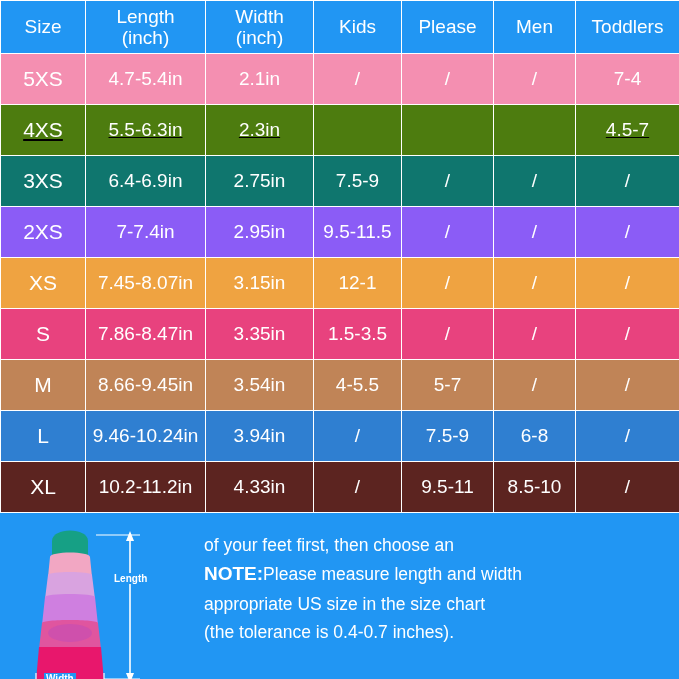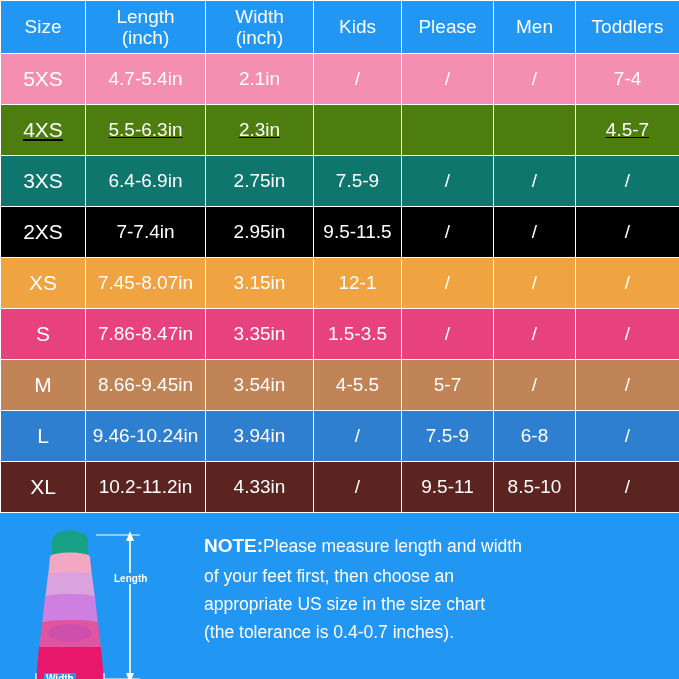--- a/index.html
+++ b/index.html
@@ -150,21 +150,21 @@
     </tr>
     <tr style="background: #0f766e;">
       <td class="sz">3XS</td>
       <td>6.4-6.9in</td>
       <td>2.75in</td>
       <td>7.5-9</td>
       <td>/</td>
       <td>/</td>
       <td>/</td>
     </tr>
-    <tr style="background: #000000;">
+    <tr style="background: #8b5cf6;">
       <td class="sz">2XS</td>
       <td>7-7.4in</td>
       <td>2.95in</td>
       <td>9.5-11.5</td>
       <td>/</td>
       <td>/</td>
       <td>/</td>
     </tr>
     <tr style="background: rgb(239, 163, 65);">
       <td class="sz">XS</td>
@@ -239,18 +239,18 @@
       <polygon points="32,172 42,168 42,176" fill="#ffffff"></polygon>
       <polygon points="108,172 98,168 98,176" fill="#ffffff"></polygon>
       <line x1="36" y1="160" x2="36" y2="178" stroke="#ffffff" stroke-width="1.2"></line>
       <line x1="104" y1="160" x2="104" y2="178" stroke="#ffffff" stroke-width="1.2"></line>
     </svg>
     <span class="dim-label dim-length">Length</span>
     <span class="dim-label dim-width">Width</span>
   </div>
 
   <div class="note-text">
+    <div class="note-line">of your feet first, then choose an</div>
     <div class="note-line"><span class="nb">NOTE:</span><span>Please measure length and width</span></div>
-    <div class="note-line">of your feet first, then choose an</div>
     <div class="note-line">appropriate US size in the size chart</div>
     <div class="note-line">(the tolerance is 0.4-0.7 inches).</div>
   </div>
 </div>
 
 </body></html>

